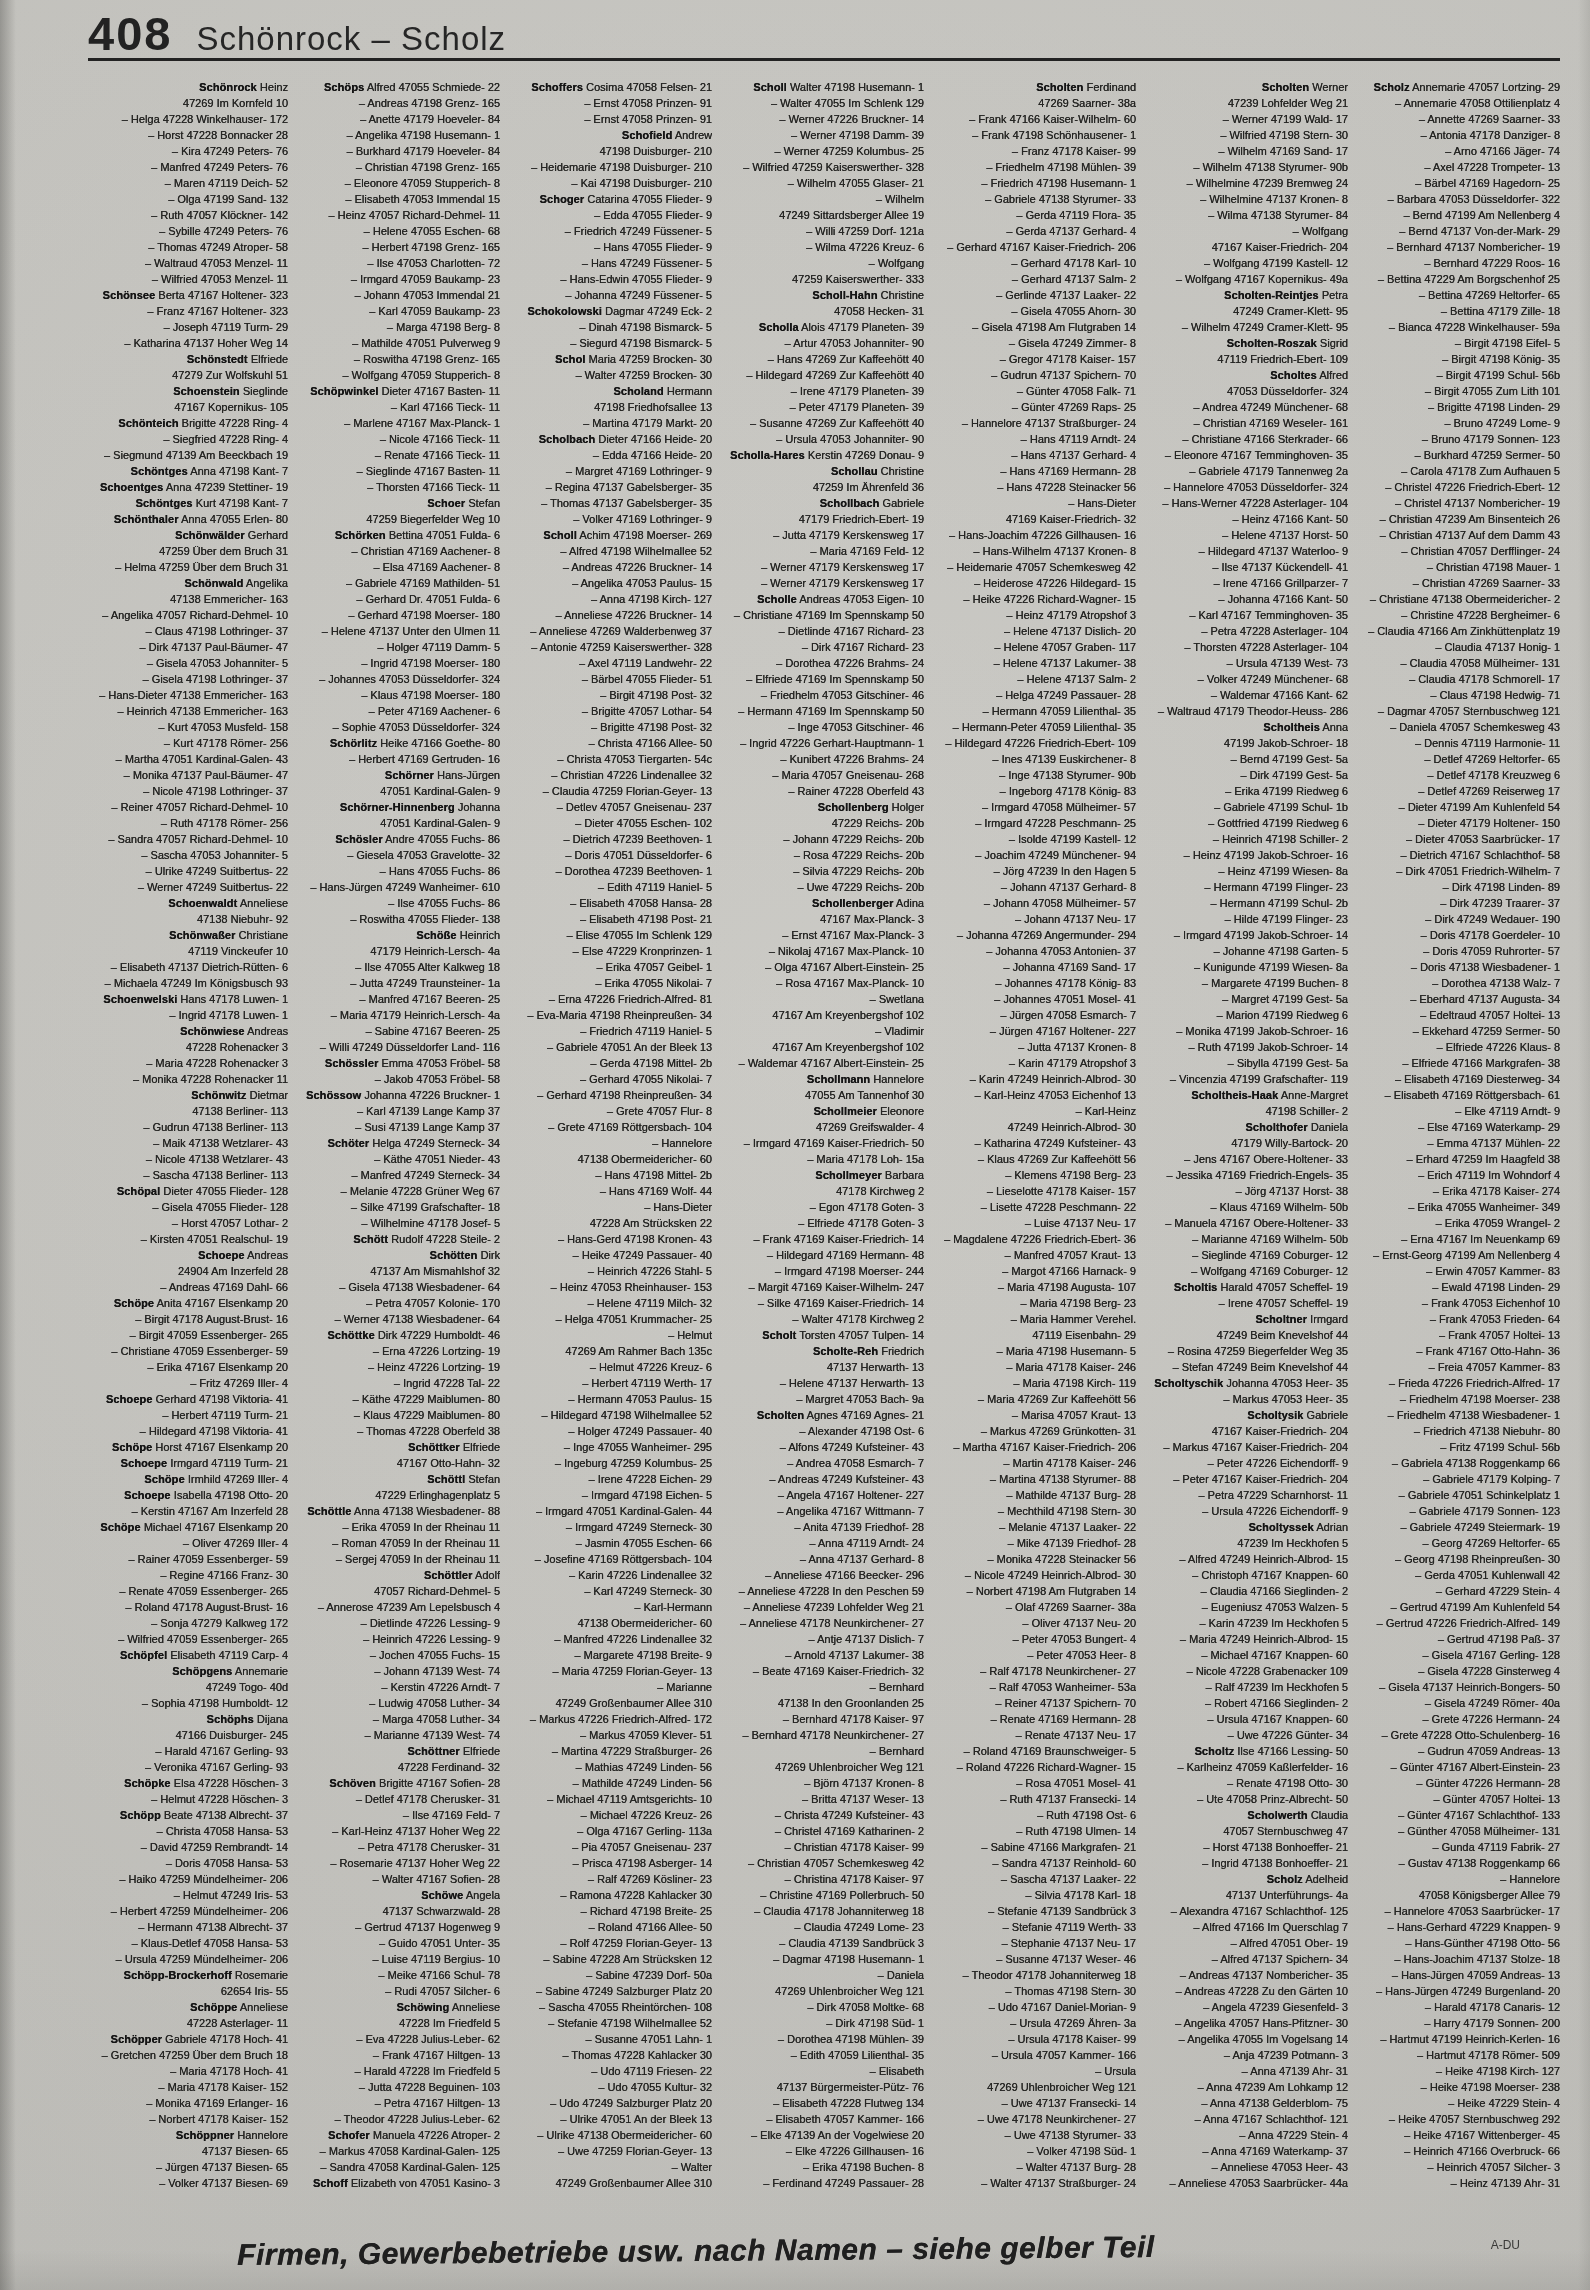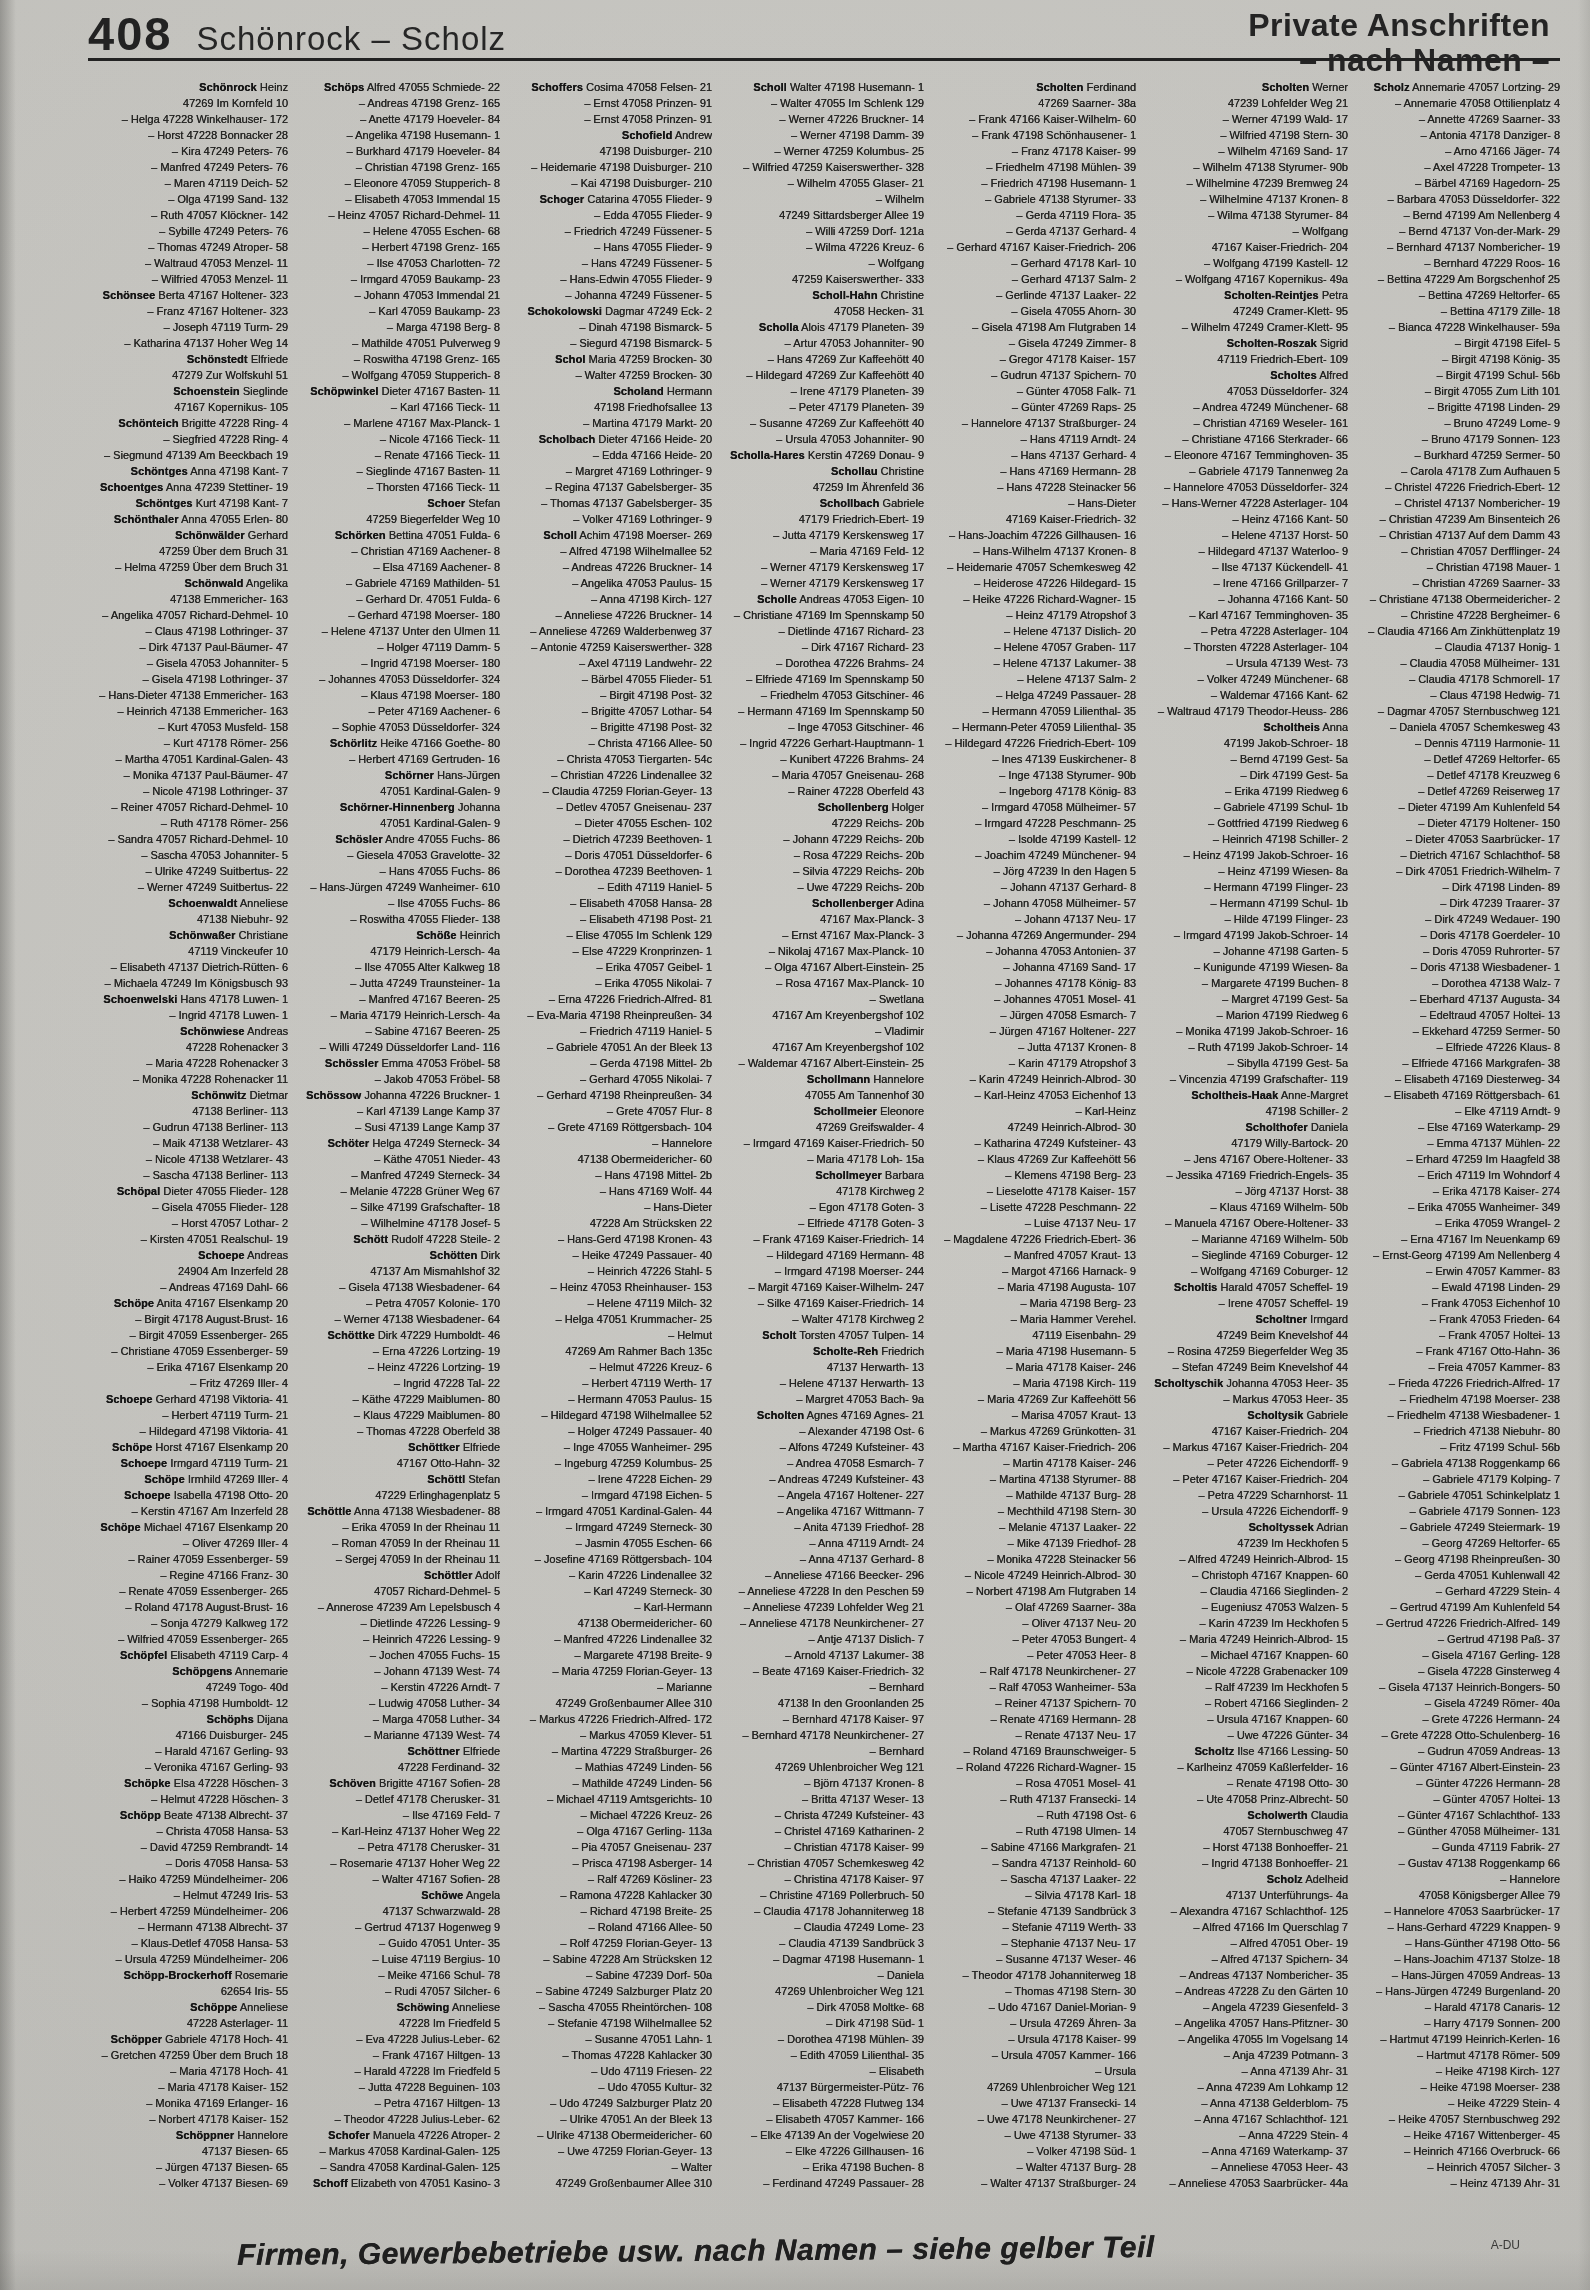--- a/index.html
+++ b/index.html
@@ -44,24 +44,20 @@
 </style>
 </head>
 <body>
 
 <div class="page">
 
   <div class="header">
     <div class="h-left">
       <span class="page-number">408</span>
       <span class="page-title">Schönrock – Scholz</span>
-    </div>
-    <div class="h-right">
-      <div>Private Anschriften</div>
-      <div>– nach Namen –</div>
     </div>
   </div>
 
   <div class="rule"></div>
 
   <div class="cols">
       <div class="col">
         <div class="line head"><b>Schönrock</b> Heinz</div>
         <div class="line addr">47269 Im Kornfeld 10</div>
         <div class="line dash">– Helga 47228 Winkelhauser- 172</div>
@@ -776,21 +772,21 @@
         <div class="line addr">47199 Jakob-Schroer- 18</div>
         <div class="line dash">– Bernd 47199 Gest- 5a</div>
         <div class="line dash">– Dirk 47199 Gest- 5a</div>
         <div class="line dash">– Erika 47199 Riedweg 6</div>
         <div class="line dash">– Gabriele 47199 Schul- 1b</div>
         <div class="line dash">– Gottfried 47199 Riedweg 6</div>
         <div class="line dash">– Heinrich 47198 Schiller- 2</div>
         <div class="line dash">– Heinz 47199 Jakob-Schroer- 16</div>
         <div class="line dash">– Heinz 47199 Wiesen- 8a</div>
         <div class="line dash">– Hermann 47199 Flinger- 23</div>
-        <div class="line dash">– Hermann 47199 Schul- 1b</div>
+        <div class="line dash">– Hermann 47199 Schul- 2b</div>
         <div class="line dash">– Hilde 47199 Flinger- 23</div>
         <div class="line dash">– Irmgard 47199 Jakob-Schroer- 14</div>
         <div class="line dash">– Johanne 47198 Garten- 5</div>
         <div class="line dash">– Kunigunde 47199 Wiesen- 8a</div>
         <div class="line dash">– Margarete 47199 Buchen- 8</div>
         <div class="line dash">– Margret 47199 Gest- 5a</div>
         <div class="line dash">– Marion 47199 Riedweg 6</div>
         <div class="line dash">– Monika 47199 Jakob-Schroer- 16</div>
         <div class="line dash">– Ruth 47199 Jakob-Schroer- 14</div>
         <div class="line dash">– Sibylla 47199 Gest- 5a</div>

